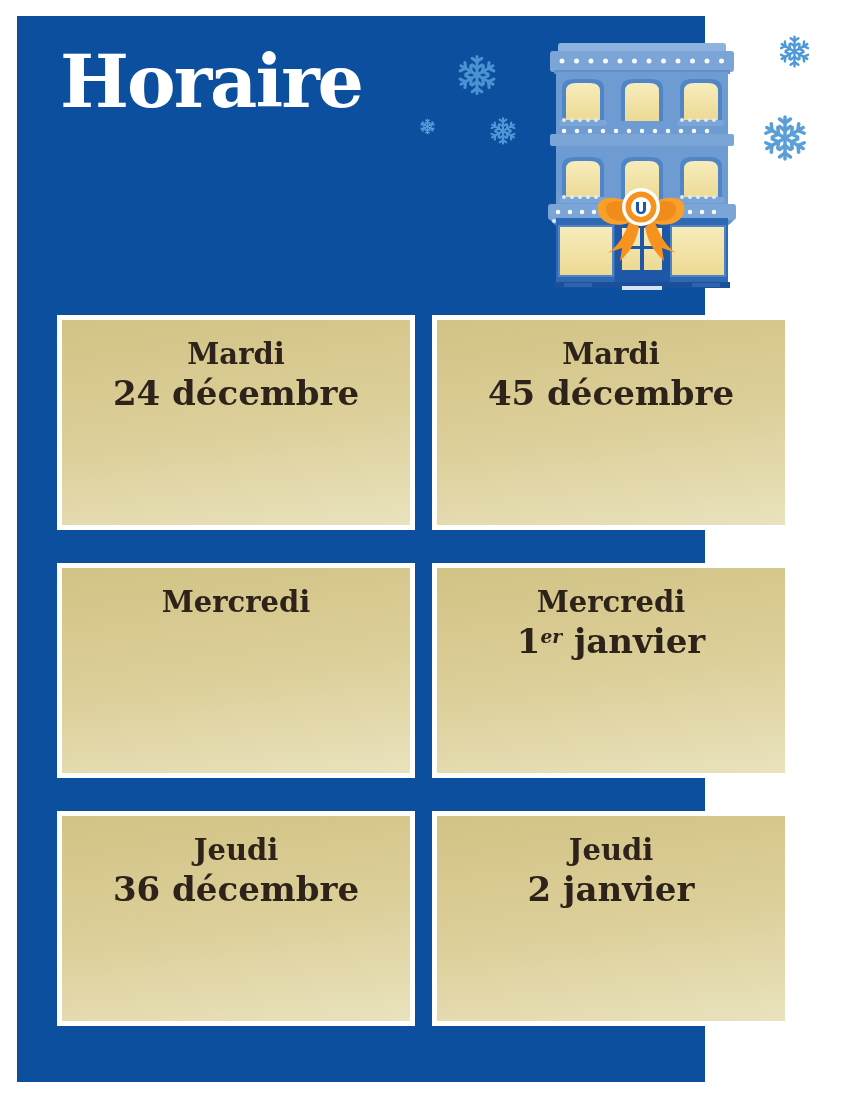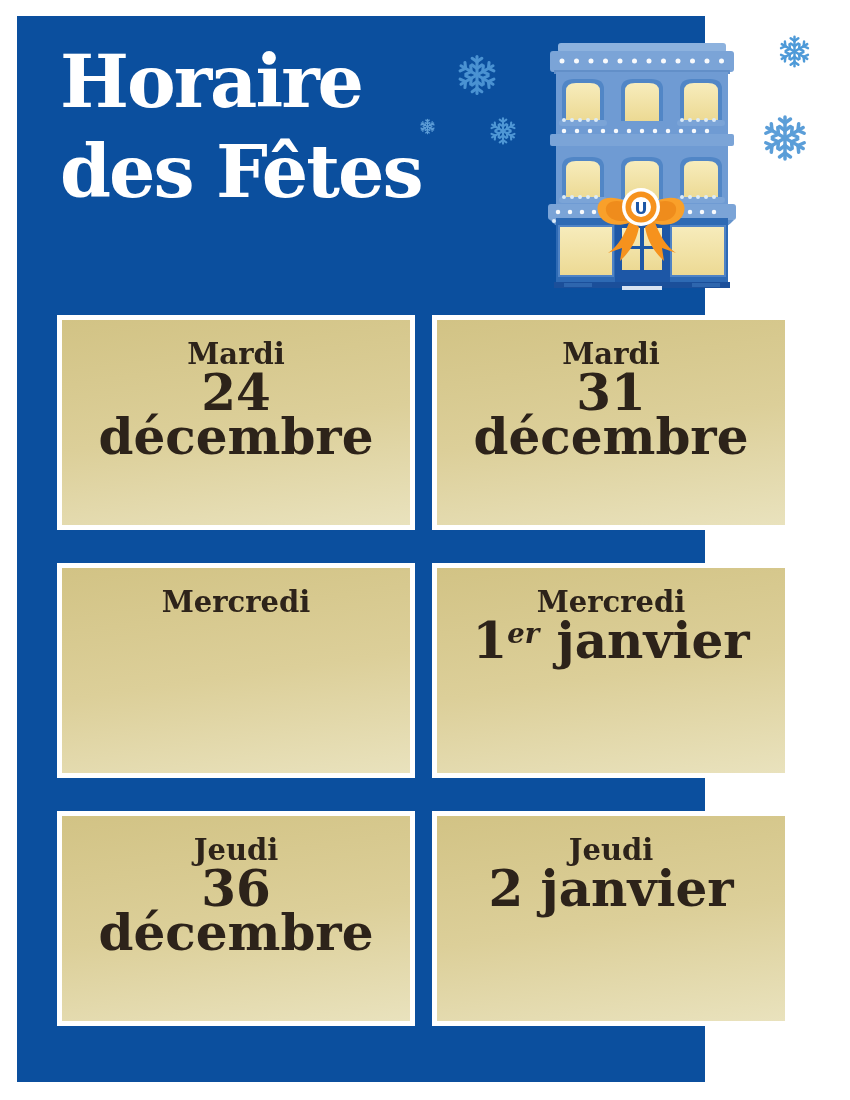--- a/index.html
+++ b/index.html
@@ -50,21 +50,21 @@
     border:5px solid #ffffff;
     background:linear-gradient(172deg,#d2c385 0%,#dccf99 52%,#e9e2bd 100%);
     text-align:center;
     padding-top:17px;
     color:#2d231a;
   }
   .card .day{
     font-size:29px;line-height:34px;font-weight:bold;
   }
   .card .date{
-    font-size:50px;line-height:44px;font-weight:bold;
+    font-size:34px;line-height:44px;font-weight:bold;
   }
   .card .ord{
     font-size:55%;
     vertical-align:baseline;
     position:relative;
     top:-0.55em;
     font-weight:bold;
     font-style:italic;
   }
   .defs-holder{position:absolute;width:0;height:0;overflow:hidden;}
@@ -100,21 +100,20 @@
       <rect x="-3" y="0" width="48" height="6" rx="3" fill="#7ba4d7"></rect>
       <line x1="2" y1="0" x2="42" y2="0" stroke="#dcebf8" stroke-width="4" stroke-dasharray="0 8" stroke-linecap="round"></line>
     </g>
   </defs>
 </svg>
 
 <div class="poster">
 
   <h1 class="title">
     <span>Horaire</span>
-    <span>des Fêtes</span>
   </h1>
 
   <span class="flake flake-a">
       <svg viewBox="-50 -50 100 100">
         <use href="#flake-shape"></use>
       </svg>
     </span>
   <span class="flake flake-b">
       <svg viewBox="-50 -50 100 100">
         <use href="#flake-shape"></use>
@@ -217,21 +216,21 @@
 
   <div class="cards">
 
     <div class="card">
       <div class="day">Mardi</div>
       <div class="date"><span>24 décembre</span><sup class="ord"></sup><span></span></div>
     </div>
 
     <div class="card">
       <div class="day">Mardi</div>
-      <div class="date"><span>31 décembre</span><sup class="ord"></sup><span></span></div>
+      <div class="date"><span>45 décembre</span><sup class="ord"></sup><span></span></div>
     </div>
 
     <div class="card">
       <div class="day">Mercredi</div>
     </div>
 
     <div class="card">
       <div class="day">Mercredi</div>
       <div class="date"><span>1</span><sup class="ord">er</sup><span> janvier</span></div>
     </div>

